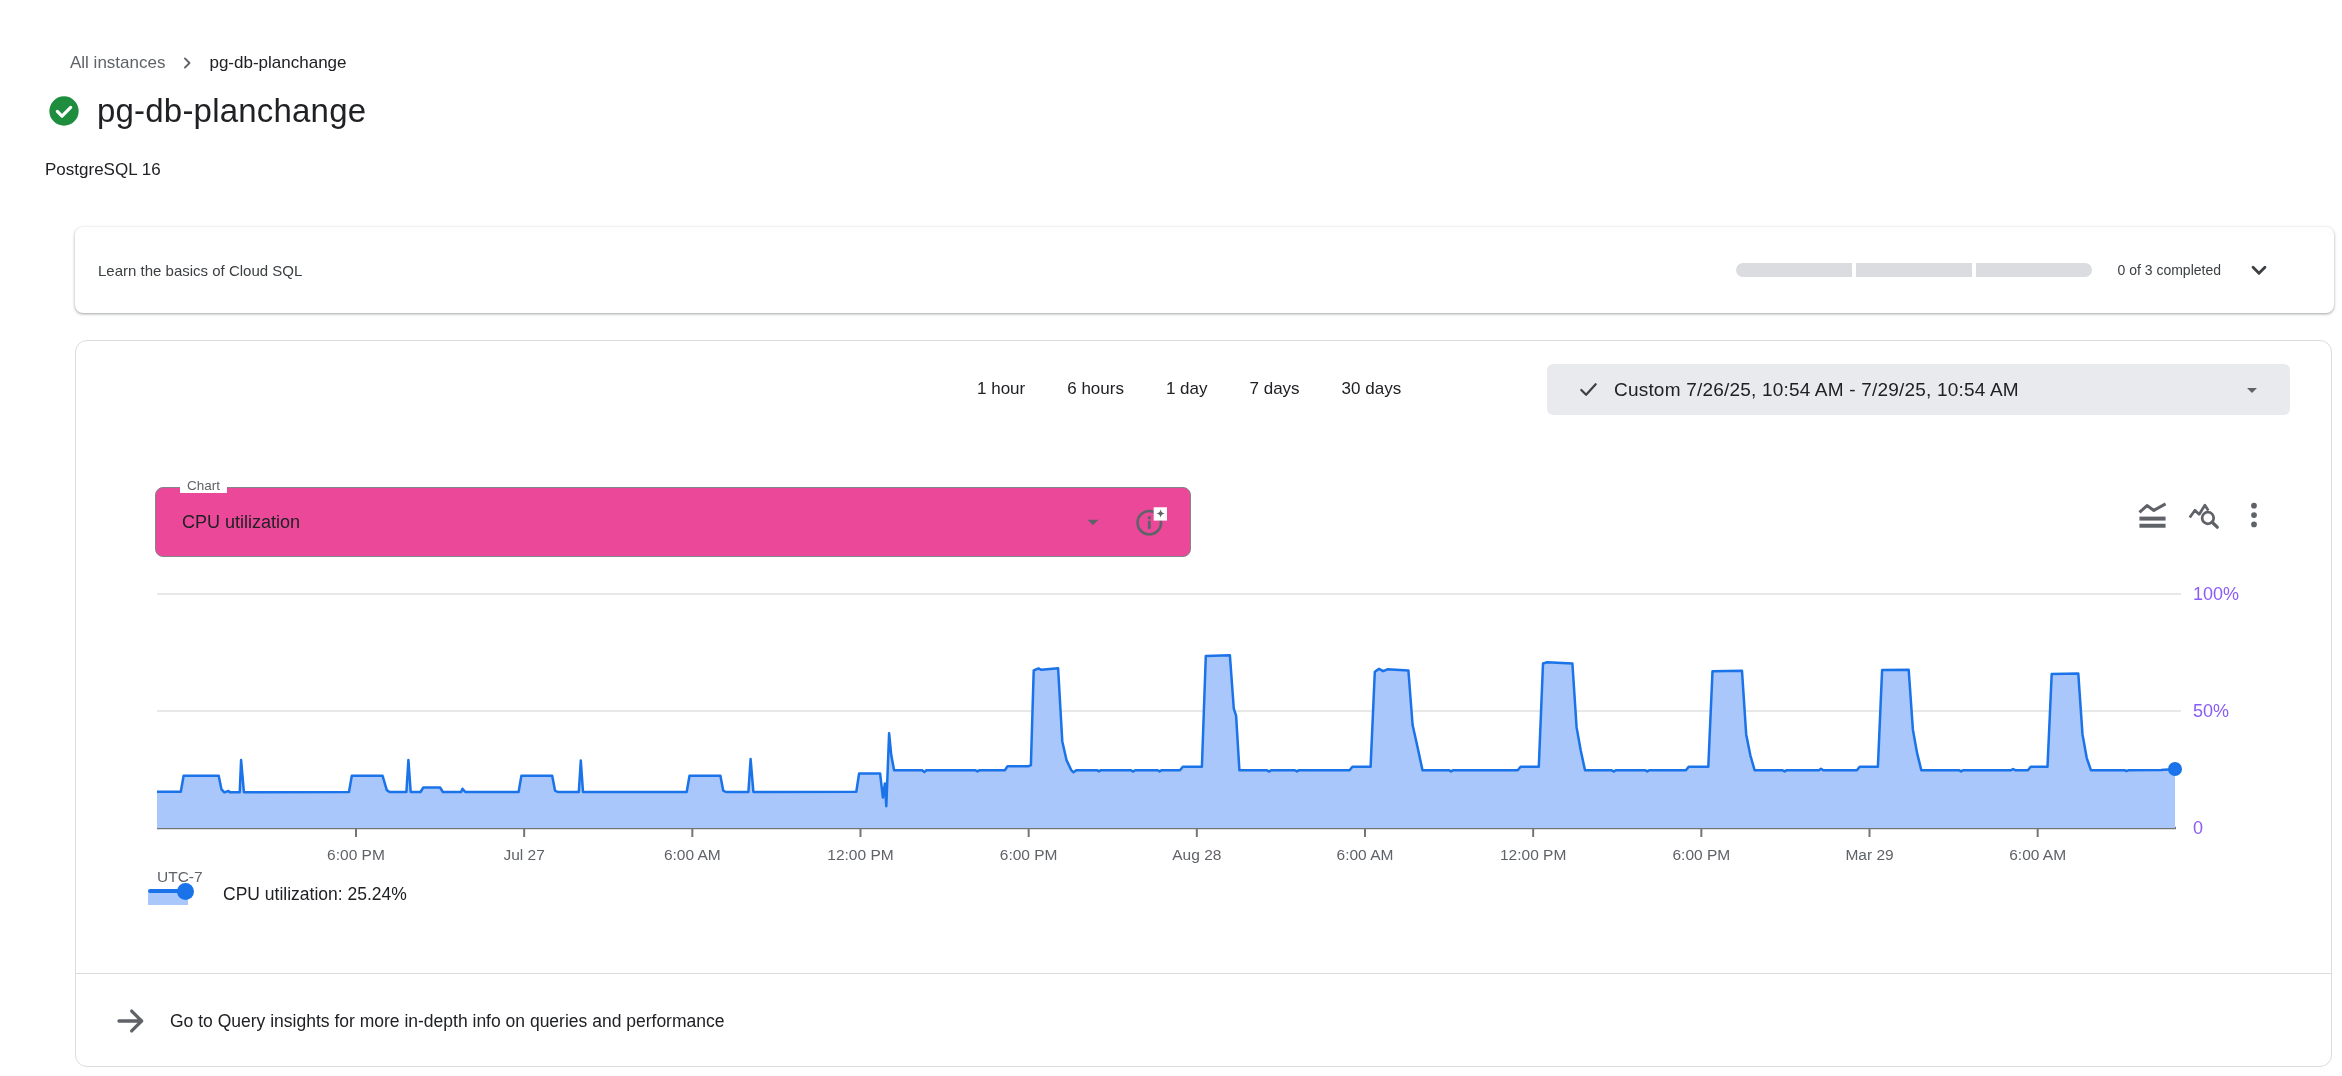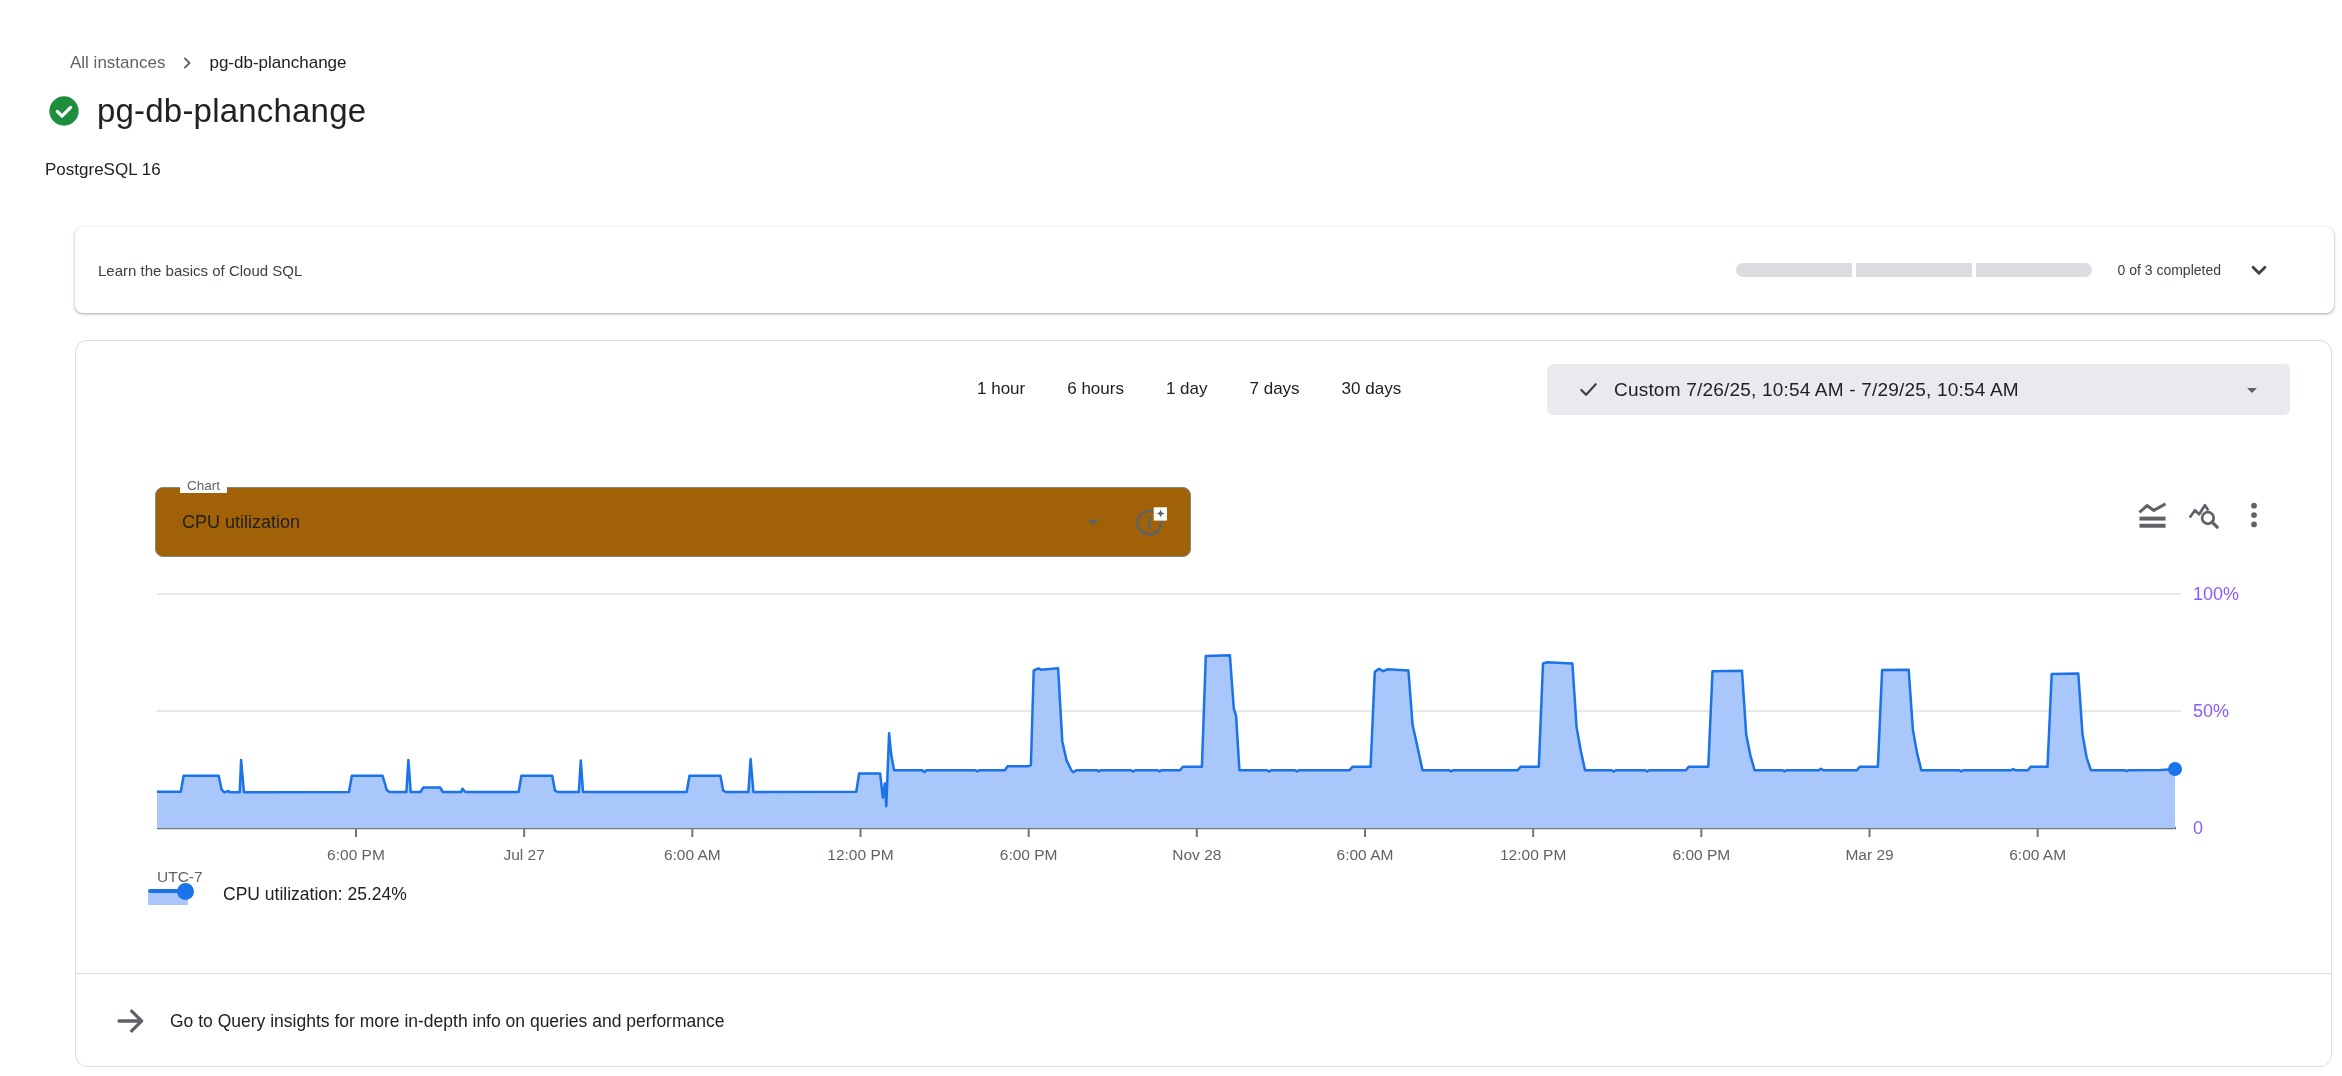--- a/index.html
+++ b/index.html
@@ -31,21 +31,21 @@
     display:flex;align-items:center;justify-content:center;gap:12px;box-sizing:border-box;cursor:pointer;}
   .analyze-label{font-size:17.5px;font-weight:500;color:#3c4043;}
   .ranges{left:901px;top:26px;height:44px;display:flex;align-items:center;gap:42px;}
   .range-item{font-size:17px;font-weight:500;color:#202124;cursor:pointer;white-space:nowrap;}
   .chip{left:1471px;top:23px;width:743px;height:51px;background:#e8eaed;border-radius:6px;
     display:flex;align-items:center;padding:0 26px 0 30px;box-sizing:border-box;cursor:pointer;}
   .chip-label{font-size:19px;font-weight:500;color:#202124;margin-left:14px;letter-spacing:.2px;white-space:nowrap;}
   .chip .dd{margin-left:auto;}
   
   .select-box{left:79px;top:146px;width:1036px;height:70px;border:1px solid #80868b;border-radius:8px;
-    display:flex;align-items:center;padding:0 22px 0 26px;box-sizing:border-box;cursor:pointer;background:#a16207;}
+    display:flex;align-items:center;padding:0 22px 0 26px;box-sizing:border-box;cursor:pointer;background:#ec4899;}
   .select-float-label{position:absolute;left:24px;top:-10px;background:#fff;padding:0 7px;font-size:13.5px;color:#5f6368;}
   .select-value{font-size:18px;color:#202124;}
   .select-box .dd{margin-left:auto;}
   .insight-btn{margin-left:26px;width:36px;height:36px;display:flex;align-items:center;justify-content:center;cursor:pointer;}
   
   .chart-actions{left:2058px;top:156px;display:flex;align-items:center;gap:15px;}
   .icon-btn{width:36px;height:36px;display:flex;align-items:center;justify-content:center;cursor:pointer;}
   
   .xlabel{position:absolute;top:505px;transform:translateX(-50%);font-size:15.5px;color:#5f6368;white-space:nowrap;}
   .xlabel.left-aligned{transform:none;margin-top:22px;}
@@ -211,21 +211,21 @@
       </span>
       <span class="footer-text">Go to Query insights for more in-depth info on queries and performance</span>
     </div>
 
   <div class="xlabel left-aligned" style="left: 81px;">UTC-7</div>
       <div class="xlabel" style="left: 279.997px;">6:00 PM</div>
       <div class="xlabel" style="left: 448.164px;">Jul 27</div>
       <div class="xlabel" style="left: 616.331px;">6:00 AM</div>
       <div class="xlabel" style="left: 784.497px;">12:00 PM</div>
       <div class="xlabel" style="left: 952.664px;">6:00 PM</div>
-      <div class="xlabel" style="left: 1120.83px;">Nov 28</div>
+      <div class="xlabel" style="left: 1120.83px;">Aug 28</div>
       <div class="xlabel" style="left: 1289px;">6:00 AM</div>
       <div class="xlabel" style="left: 1457.16px;">12:00 PM</div>
       <div class="xlabel" style="left: 1625.33px;">6:00 PM</div>
       <div class="xlabel" style="left: 1793.5px;">Mar 29</div>
       <div class="xlabel" style="left: 1961.66px;">6:00 AM</div>
       <div class="ylabel" style="top: 243px;">100%</div>
       <div class="ylabel" style="top: 360px;">50%</div>
       <div class="ylabel" style="top: 477px;">0</div>
     </div>
 </div>

